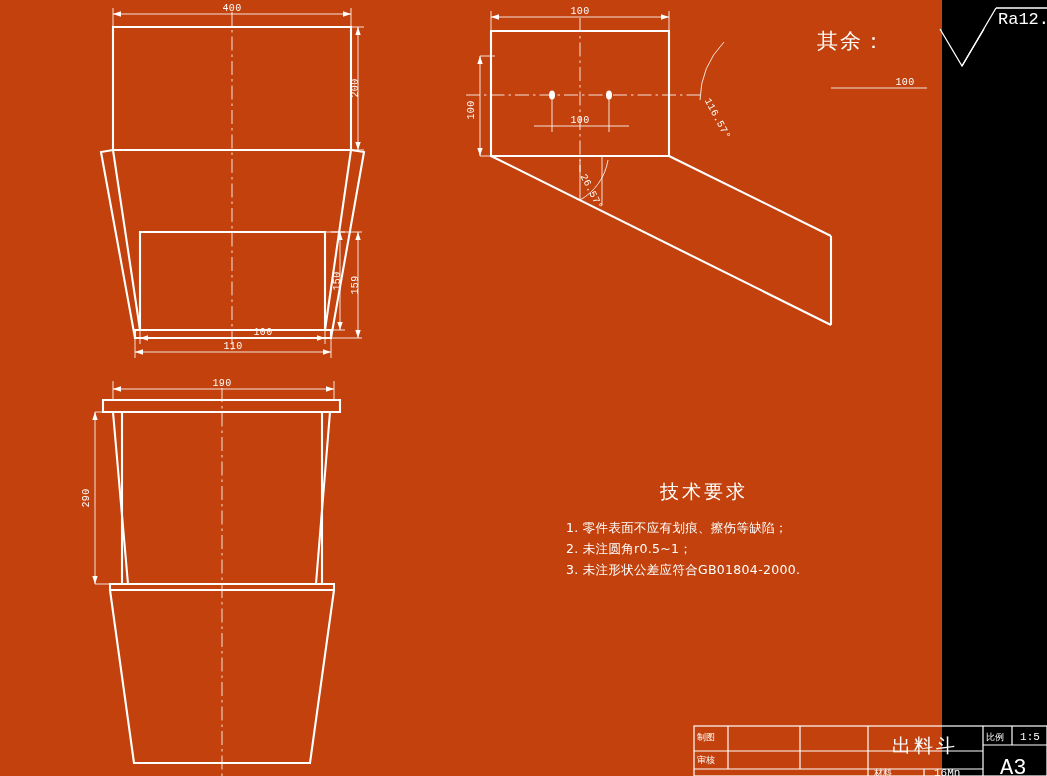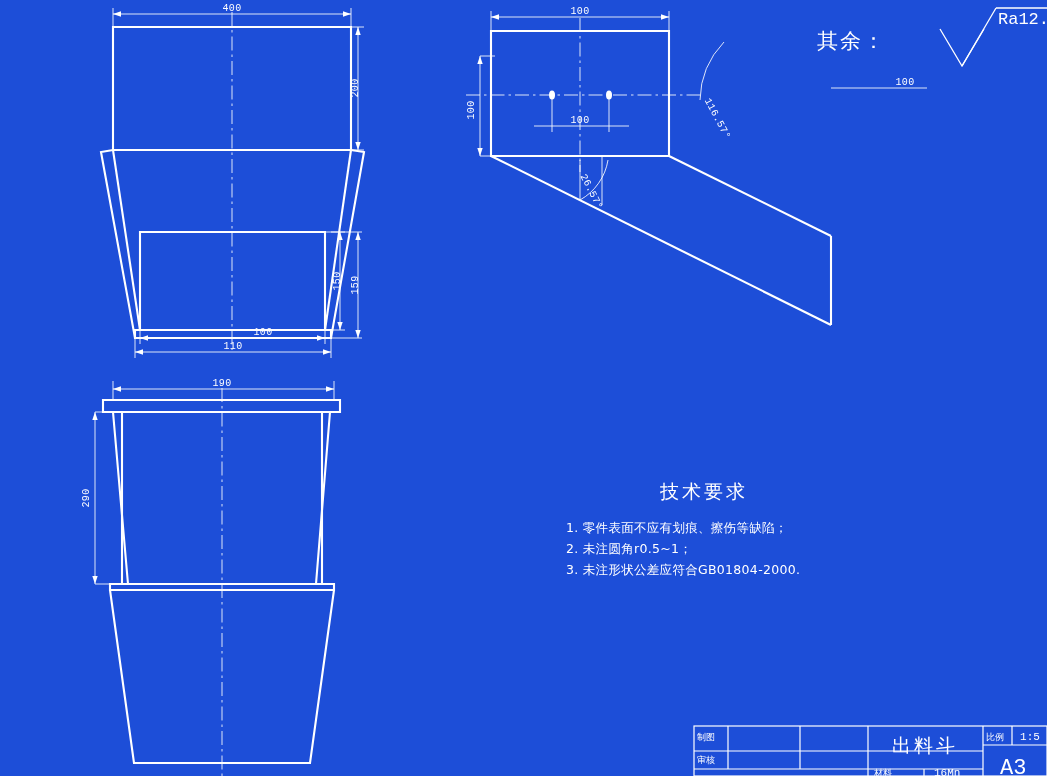--- a/index.html
+++ b/index.html
@@ -9,23 +9,23 @@
     background: #000000;
   }
   body {
     width: 1047px;
     height: 776px;
     overflow: hidden;
     font-family: "Liberation Sans", sans-serif;
   }
   #cad-root {
     position: relative;
-    width: 1047px;
+    width: 942px;
     height: 776px;
-    background: #1d4ed8;
+    background: #c2410c;
   }
   svg#cad-canvas {
     position: absolute;
     top: 0;
     left: 0;
     width: 1047px;
     height: 776px;
     display: block;
   }
   .obj     { fill: none; stroke: #ffffff; stroke-width: 2.1; }

